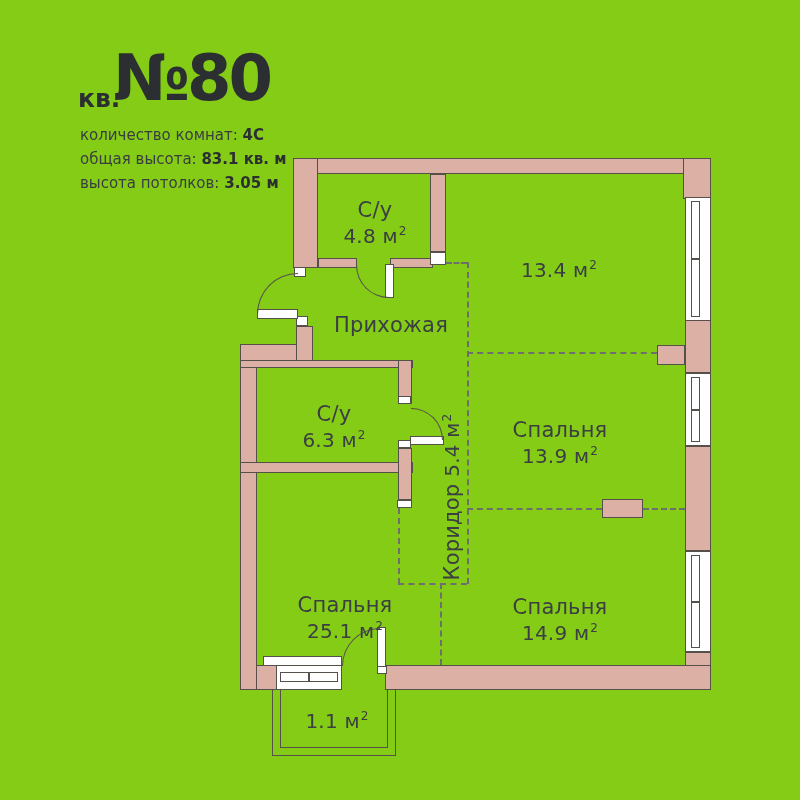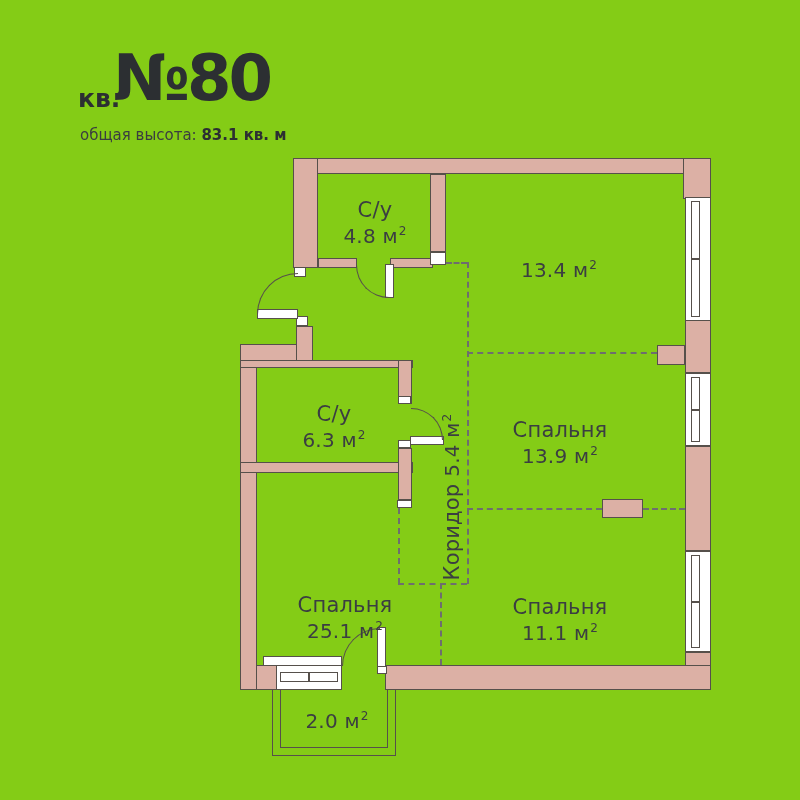--- a/index.html
+++ b/index.html
@@ -38,21 +38,23 @@
   .hdr-info b{color:var(--header-ink);}
 </style>
 </head>
 <body>
 
 <div id="stage">
 
   <div class="hdr-kv">кв.</div>
   <div class="hdr-num">№80</div>
   <div class="hdr-info">
+    <div class="row"><span>количество комнат:</span> <b>4С</b></div>
     <div class="row"><span>общая высота:</span> <b>83.1 кв. м</b></div>
+    <div class="row"><span>высота потолков:</span> <b>3.05 м</b></div>
   </div>
 
   <div class="wall" style="left:293px;top:158px;width:418px;height:16px"></div>
   <div class="wall" style="left:293px;top:158px;width:25px;height:110px"></div>
   <div class="wall" style="left:683px;top:158px;width:28px;height:41px"></div>
   <div class="wall" style="left:685px;top:320px;width:26px;height:53px"></div>
   <div class="wall" style="left:657px;top:345px;width:28px;height:20px"></div>
   <div class="wall" style="left:685px;top:446px;width:26px;height:105px"></div>
   <div class="wall" style="left:602px;top:499px;width:41px;height:19px"></div>
   <div class="wall" style="left:685px;top:652px;width:26px;height:38px"></div>
@@ -122,20 +124,21 @@
   <div class="label" style="left:375px;top:223px">
     <div class="room-name">С/у</div>
     <div class="room-area"><span>4.8</span>&nbsp;<span>м</span><sup>2</sup></div>
   </div>
 
   <div class="label" style="left:559px;top:271px">
     <div class="room-area"><span>13.4</span>&nbsp;<span>м</span><sup>2</sup></div>
   </div>
 
   <div class="label" style="left:391px;top:325px">
+    <div class="room-name">Прихожая</div>
   </div>
 
   <div class="label" style="left:334px;top:427px">
     <div class="room-name">С/у</div>
     <div class="room-area"><span>6.3</span>&nbsp;<span>м</span><sup>2</sup></div>
   </div>
 
   <div class="label" style="left:560px;top:443px">
     <div class="room-name">Спальня</div>
     <div class="room-area"><span>13.9</span>&nbsp;<span>м</span><sup>2</sup></div>
@@ -145,20 +148,20 @@
     <span class="room-name">Коридор</span>&nbsp;<span class="room-area"><span>5.4</span>&nbsp;<span>м</span><sup>2</sup></span>
   </div>
 
   <div class="label" style="left:345px;top:618px">
     <div class="room-name">Спальня</div>
     <div class="room-area"><span>25.1</span>&nbsp;<span>м</span><sup>2</sup></div>
   </div>
 
   <div class="label" style="left:560px;top:620px">
     <div class="room-name">Спальня</div>
-    <div class="room-area"><span>11.1</span>&nbsp;<span>м</span><sup>2</sup></div>
+    <div class="room-area"><span>14.9</span>&nbsp;<span>м</span><sup>2</sup></div>
   </div>
 
   <div class="label" style="left:337px;top:722px">
-    <div class="room-area"><span>2.0</span>&nbsp;<span>м</span><sup>2</sup></div>
+    <div class="room-area"><span>1.1</span>&nbsp;<span>м</span><sup>2</sup></div>
   </div>
 
 </div>
 
 </body></html>

